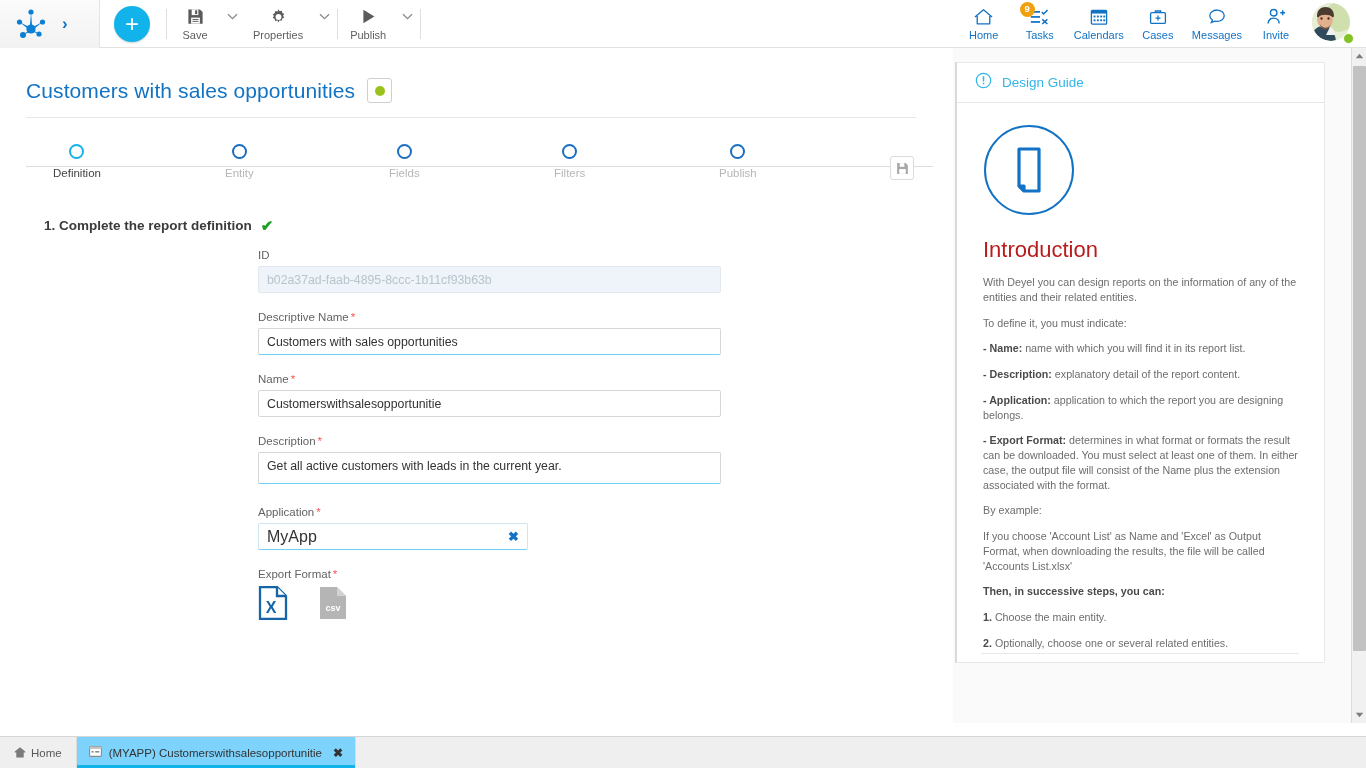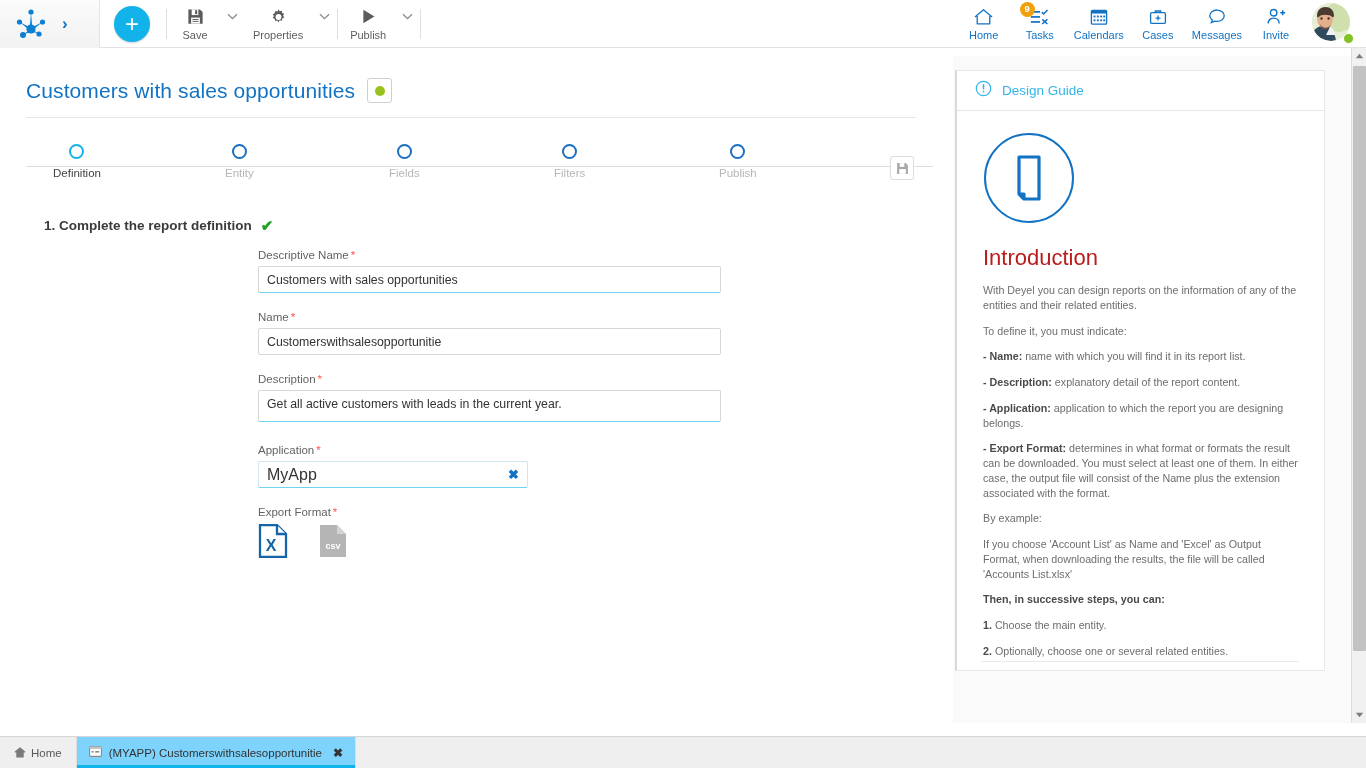--- a/index.html
+++ b/index.html
@@ -136,21 +136,21 @@
     border-radius:2px; background:#fff; display:flex; align-items:center;
     padding:0 8px; cursor:pointer;
   }
   .select-box .val { font-size:16px; color:#333; flex:1; }
   .select-clear { color:#1273c4; font-size:13px; font-weight:bold; line-height:1; cursor:pointer; }
   .fmt-row { display:flex; align-items:flex-start; gap:30px; margin-top:6px; }
   .fmt-icon { cursor:pointer; }
 
   
   .guide-outer {
-    position:absolute; left:953px; top:56px; width:398px; height:675px;
+    position:absolute; left:953px; top:48px; width:398px; height:675px;
     background:#fafafa;
   }
   .guide-card {
     position:absolute; left:2px; top:14px; width:370px; height:601px;
     background:#ffffff; border:1px solid #e8e8e8; border-left:2px solid #d9d9d9;
     overflow:hidden;
   }
   .guide-head {
     height:40px; display:flex; align-items:center; padding-left:18px;
     border-bottom:1px solid #e6e6e6;
@@ -441,20 +441,24 @@
       </div>
     </div>
 
     <div class="section-head">
       <span class="txt">1. Complete the report definition</span>
       <span class="check">✔</span>
     </div>
 
     <div class="form">
 
+      <div class="field">
+        <div class="field-label">ID</div>
+        <input class="inp disabled" type="text" disabled="" value="b02a37ad-faab-4895-8ccc-1b11cf93b63b" style="">
+      </div>
 
       <div class="field">
         <div class="field-label">
           <span>Descriptive Name</span><span class="req">*</span>
         </div>
         <input class="inp focusline" type="text" value="Customers with sales opportunities" style="">
       </div>
 
       <div class="field">
         <div class="field-label">

